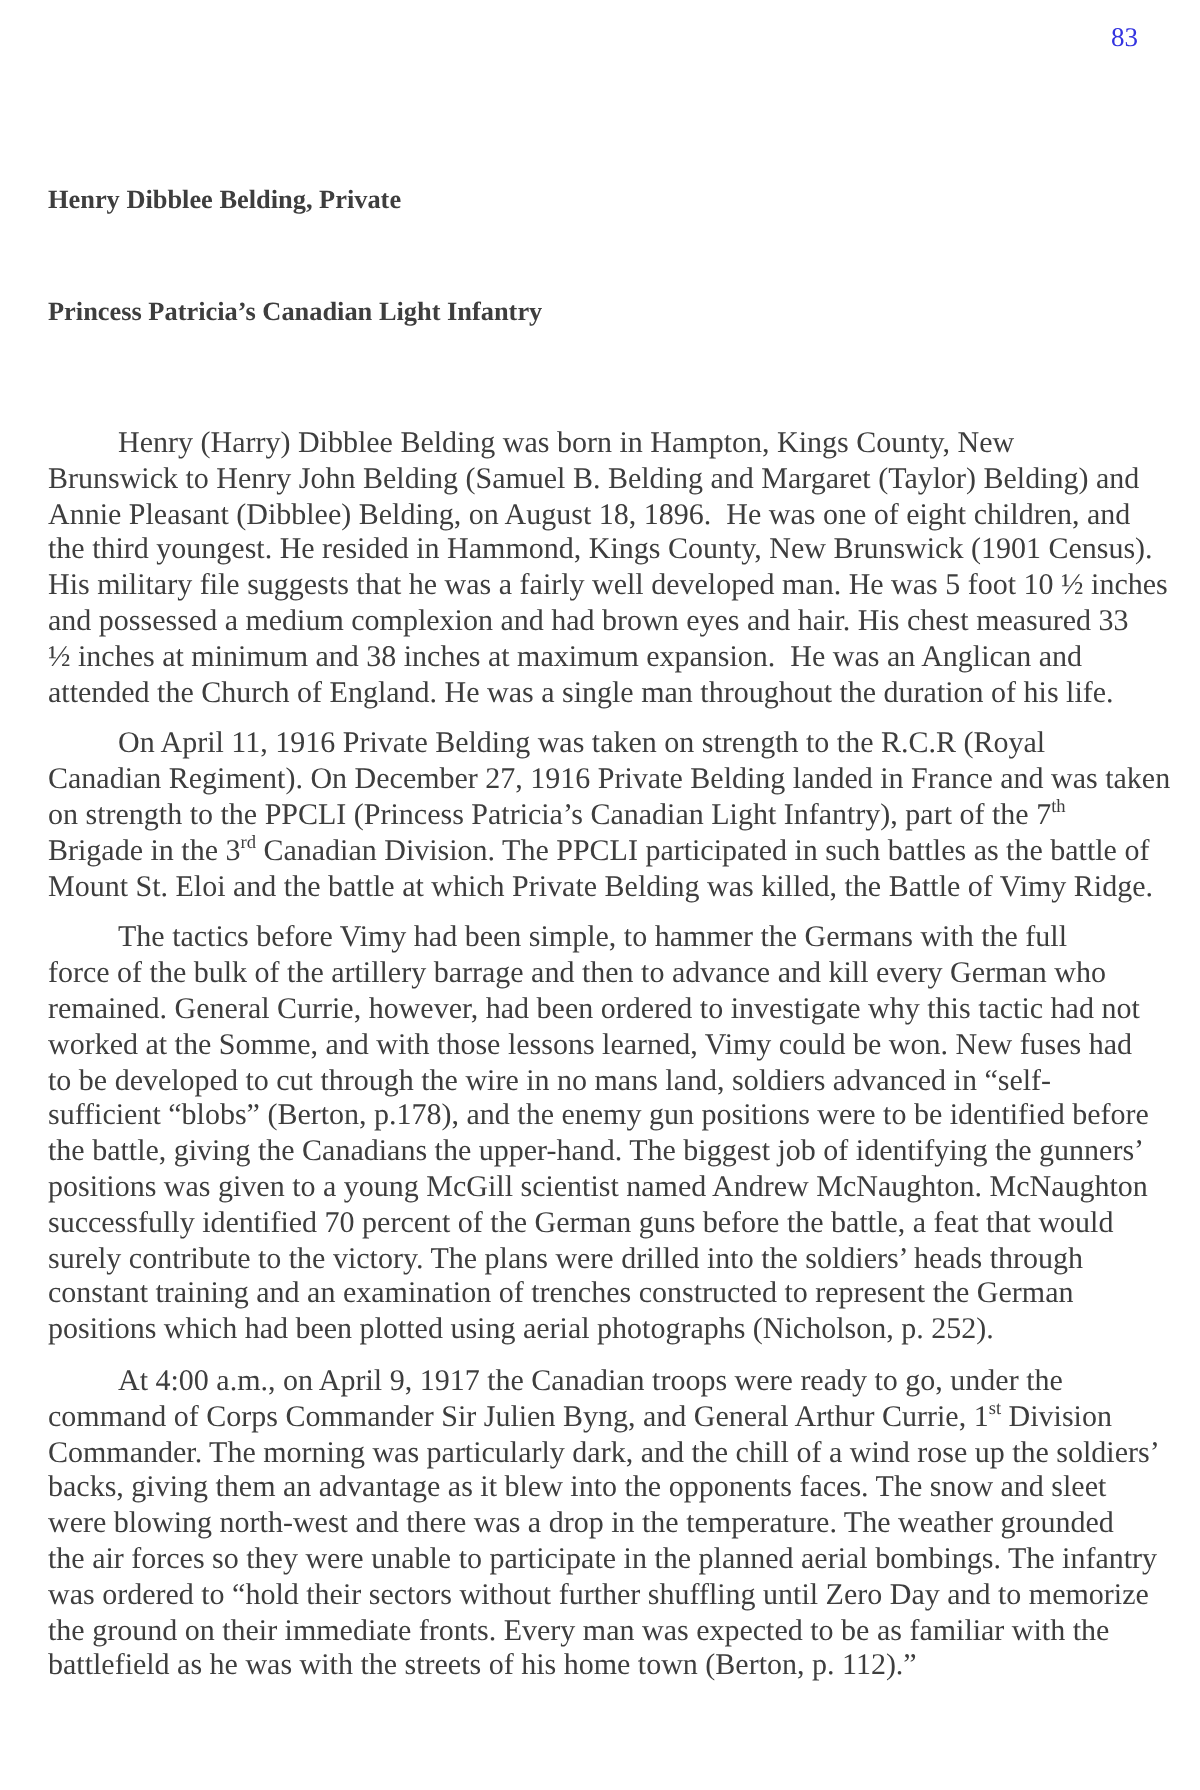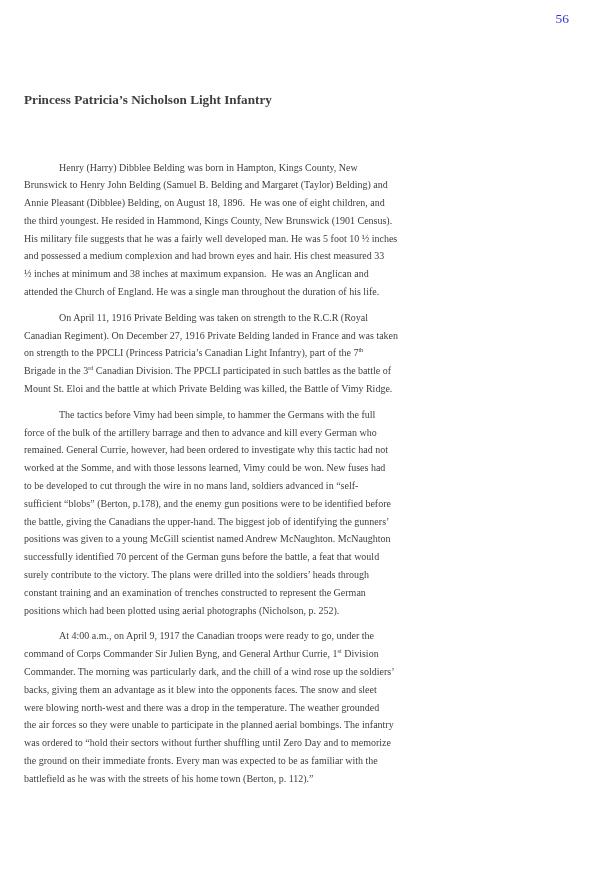--- a/index.html
+++ b/index.html
@@ -29,43 +29,44 @@
   .heading {
     font-weight: bold;
     font-size: 13.2px;
     line-height: 18.5px;
     white-space: pre;
   }
   .blue { color: #3333e0; }
   .body-text { margin-top: 12px; }
   .para {
     margin: 0;
-    font-size: 10px;
+    font-size: 15px;
     line-height: 17.8px;
     white-space: pre;
     text-indent: 35px;
   }
   .para + .para { margin-top: 8px; }
   sup {
     font-size: 0.62em;
     line-height: 0;
     vertical-align: super;
   }
 </style>
 </head>
 <body>
 
 <div class="page">
 
-  <div class="page-number">56</div>
+  <div class="page-number">83</div>
 
   <div class="content">
 
     <div class="heading">
-      <div>Princess Patricia’s Nicholson Light Infantry</div>
+      <div>Henry Dibblee Belding, Private</div>
+      <div>Princess Patricia’s Canadian Light Infantry</div>
     </div>
 
     <div class="body-text">
       <p class="para">Henry (Harry) Dibblee Belding was born in Hampton, Kings County, New
 Brunswick to Henry John Belding (Samuel B. Belding and Margaret (Taylor) Belding) and
 Annie Pleasant (Dibblee) Belding, on August 18, 1896.  He was one of eight children, and
 the third youngest. He resided in Hammond, Kings County, New Brunswick (1901 Census).
 His military file suggests that he was a fairly well developed man. He was 5 foot 10 ½ inches
 and possessed a medium complexion and had brown eyes and hair. His chest measured 33
 ½ inches at minimum and 38 inches at maximum expansion.  He was an Anglican and

